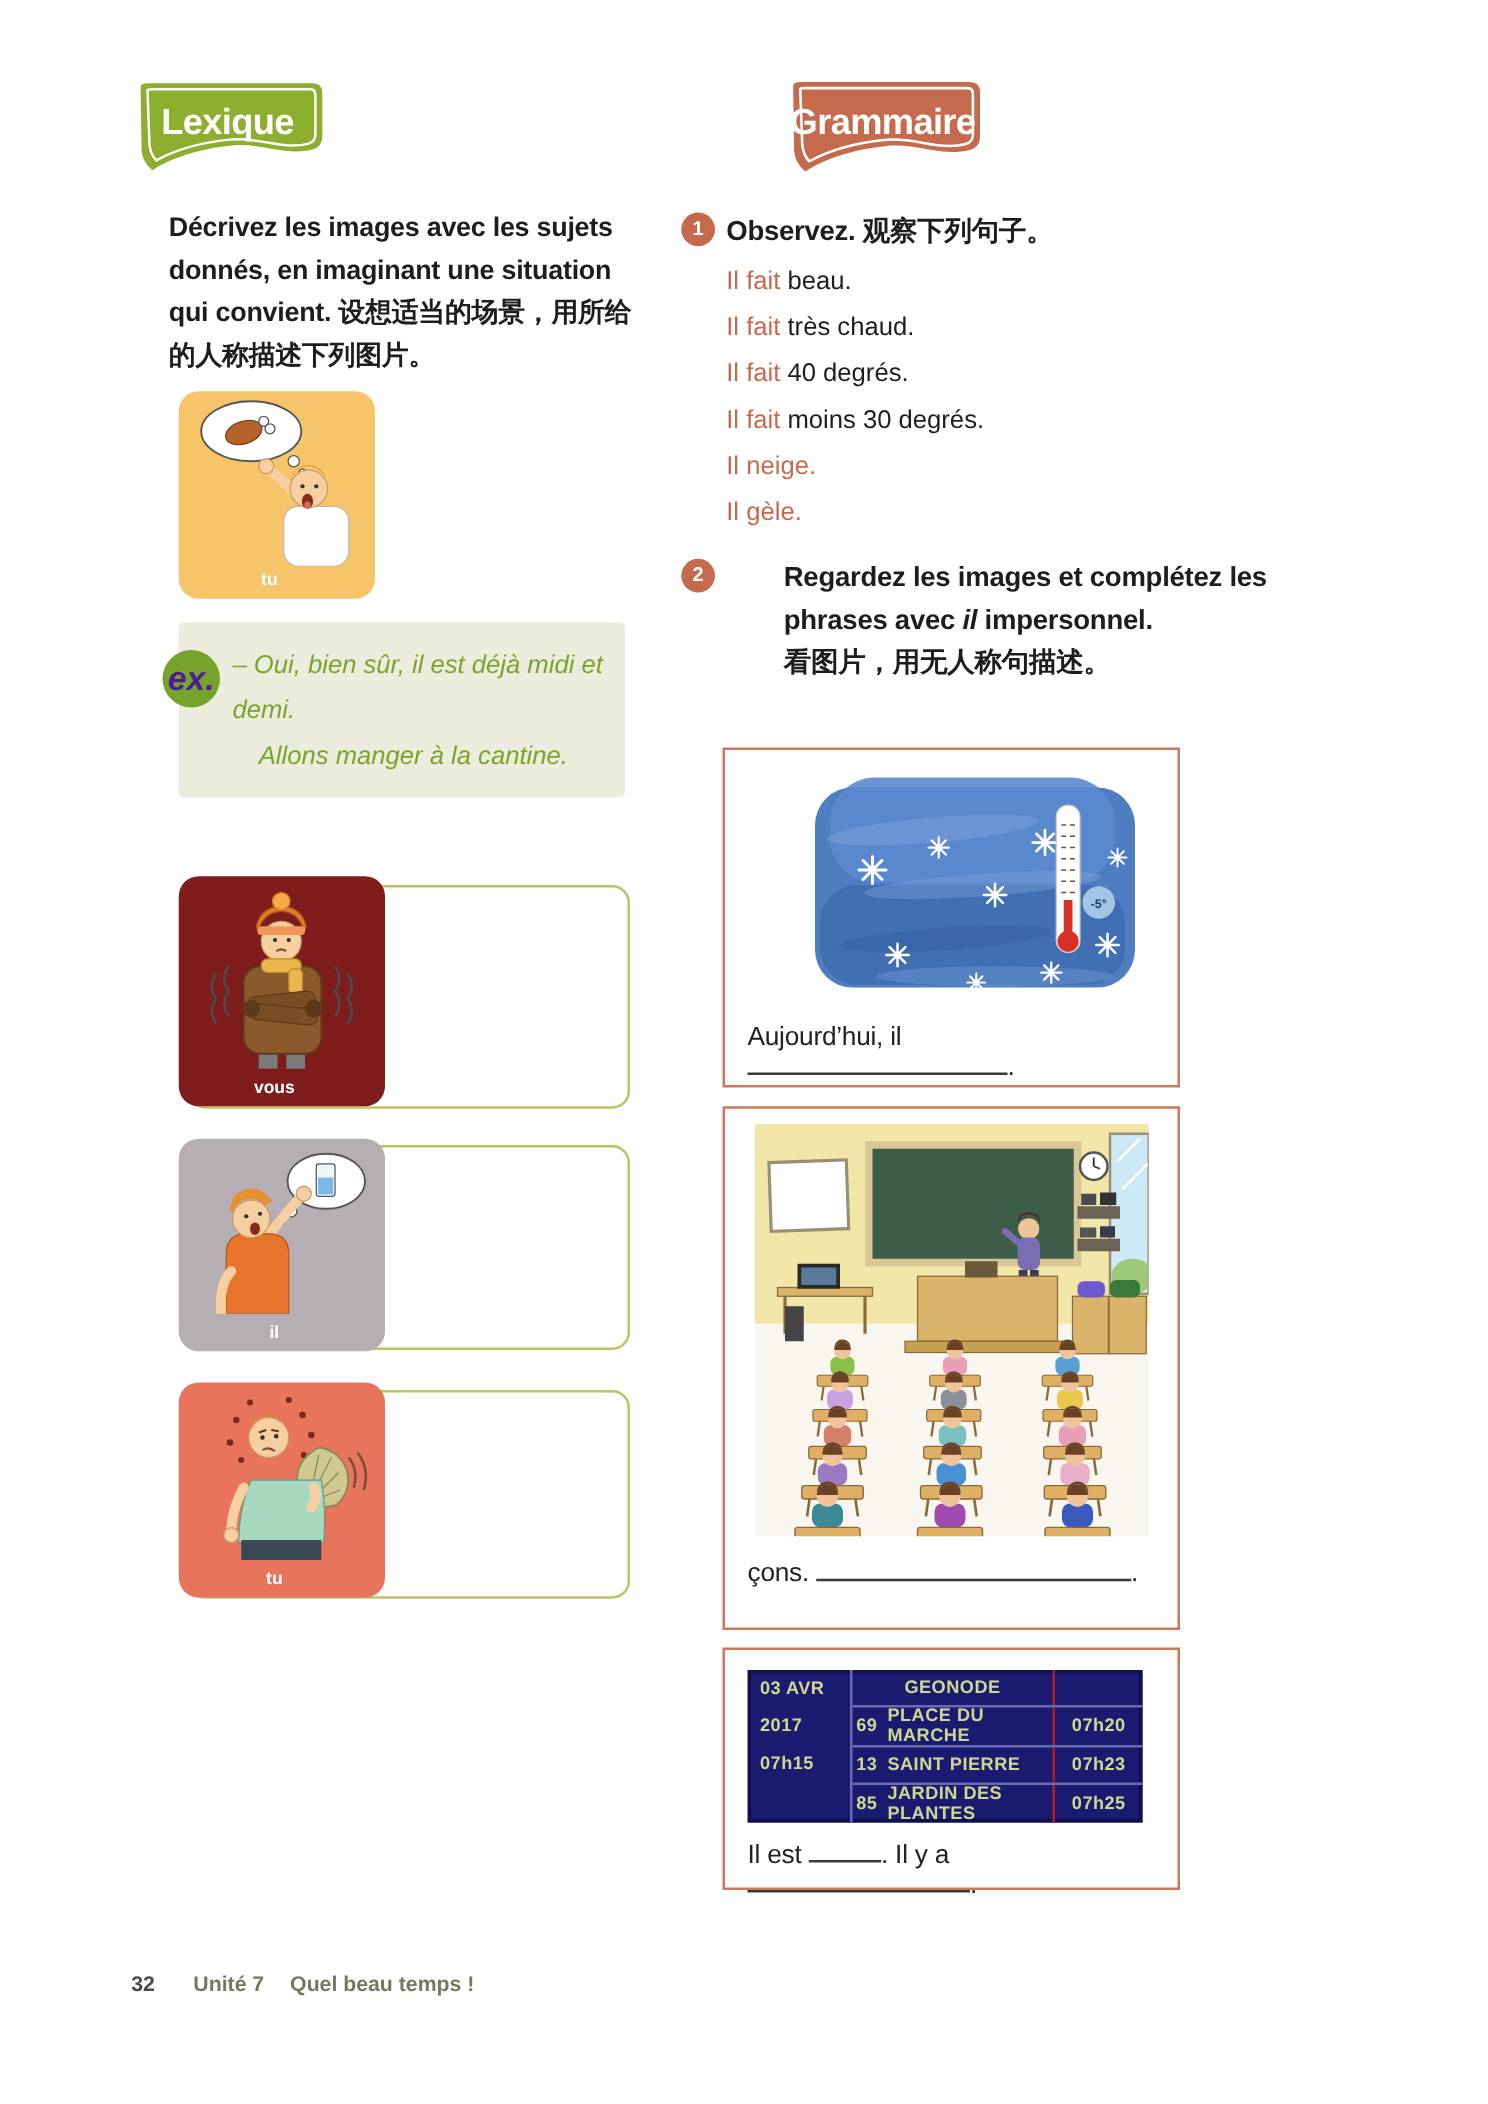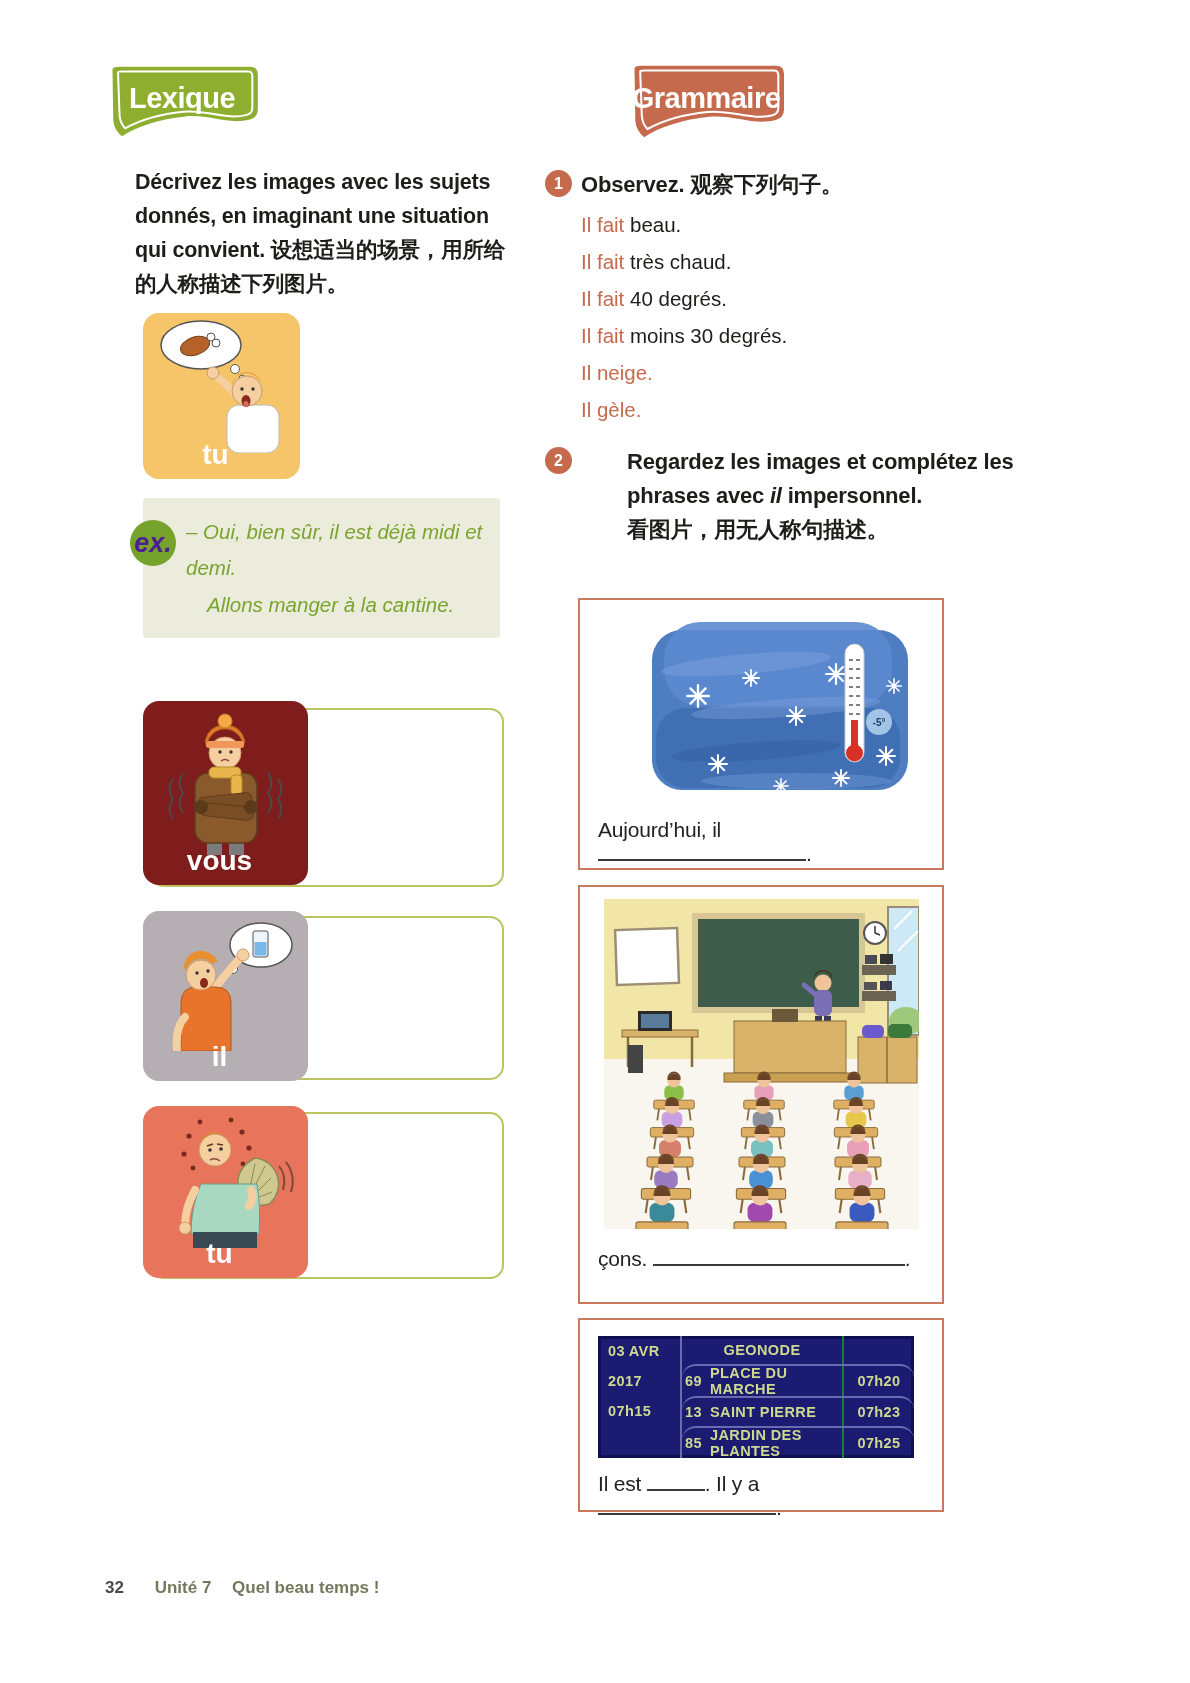--- a/index.html
+++ b/index.html
@@ -6,21 +6,21 @@
   #page{position:relative;width:1190px;height:1683px;background:#ffffff;overflow:hidden;
         font-family:"Liberation Sans", sans-serif;color:#1d1d1b;}
   .abs{position:absolute;}
 
   
   .badge-text{position:absolute;width:100%;text-align:center;color:#fff;font-weight:bold;font-size:29px;letter-spacing:-0.5px;}
 
   
   .instruction{font-size:21.5px;font-weight:bold;line-height:1.58;letter-spacing:-0.2px;width:382px;}
   .card{border-radius:16px;}
-  .card-label{position:absolute;left:0;right:12px;bottom:8px;text-align:center;color:#fff;font-weight:bold;font-size:28px;}
+  .card-label{position:absolute;left:0;right:12px;bottom:8px;text-align:center;color:#fff;font-weight:bold;font-size:14px;}
   .answer-box{background:#fff;border:2px solid #bcc45f;border-radius:14px;}
 
   .ex-box{background:#ebecdb;border-radius:4px;}
   .ex-circle{background:#76a32c;border-radius:50%;color:#4c1d95;font-weight:bold;font-style:italic;
              display:flex;align-items:center;justify-content:center;font-size:27px;}
   .ex-line{color:#7aa42d;font-style:italic;font-size:20.5px;line-height:1.78;}
   .ex-indent{padding-left:21px;}
 
   
   .num-circle{width:27px;height:27px;border-radius:50%;background:#c66a4d;color:#fff;font-weight:bold;
@@ -32,24 +32,24 @@
   .fig-box{border:2px solid #c9795c;background:#fff;}
   .caption{font-size:21px;letter-spacing:-0.2px;color:#222;}
   .blank{display:inline-block;border-bottom:2px solid #3a3a3a;height:14px;}
 
   
   .board{background:#1b1b72;box-shadow:inset 0 0 0 3px #101050;color:#cdd98e;font-weight:bold;
          font-size:14.5px;letter-spacing:0.4px;display:flex;}
   .board-left{width:82px;display:flex;flex-direction:column;border-right:2px solid #6a6ab0;}
   .board-main{flex:1;display:flex;flex-direction:column;}
   .board-cell{height:30px;display:flex;align-items:center;padding-left:10px;}
-  .board-row{height:30px;display:flex;border-radius:14px;}
+  .board-row{height:30px;display:flex;}
   .board-row + .board-row{border-top:2px solid #6a6ab0;}
   .board-stop{flex:1;display:flex;align-items:center;padding-left:3px;gap:8px;}
-  .board-time{width:70px;display:flex;align-items:center;justify-content:center;border-left:2px solid #15803d;}
+  .board-time{width:70px;display:flex;align-items:center;justify-content:center;border-left:2px solid #b91c1c;}
   .board-title{justify-content:center;padding-left:0;}
 
   .footer{font-size:17px;font-weight:bold;}
   .footer .pg{color:#4a4a4c;}
   .footer .ft{color:#76785e;}
 </style>
 </head>
 <body>
 
 <div id="page">

